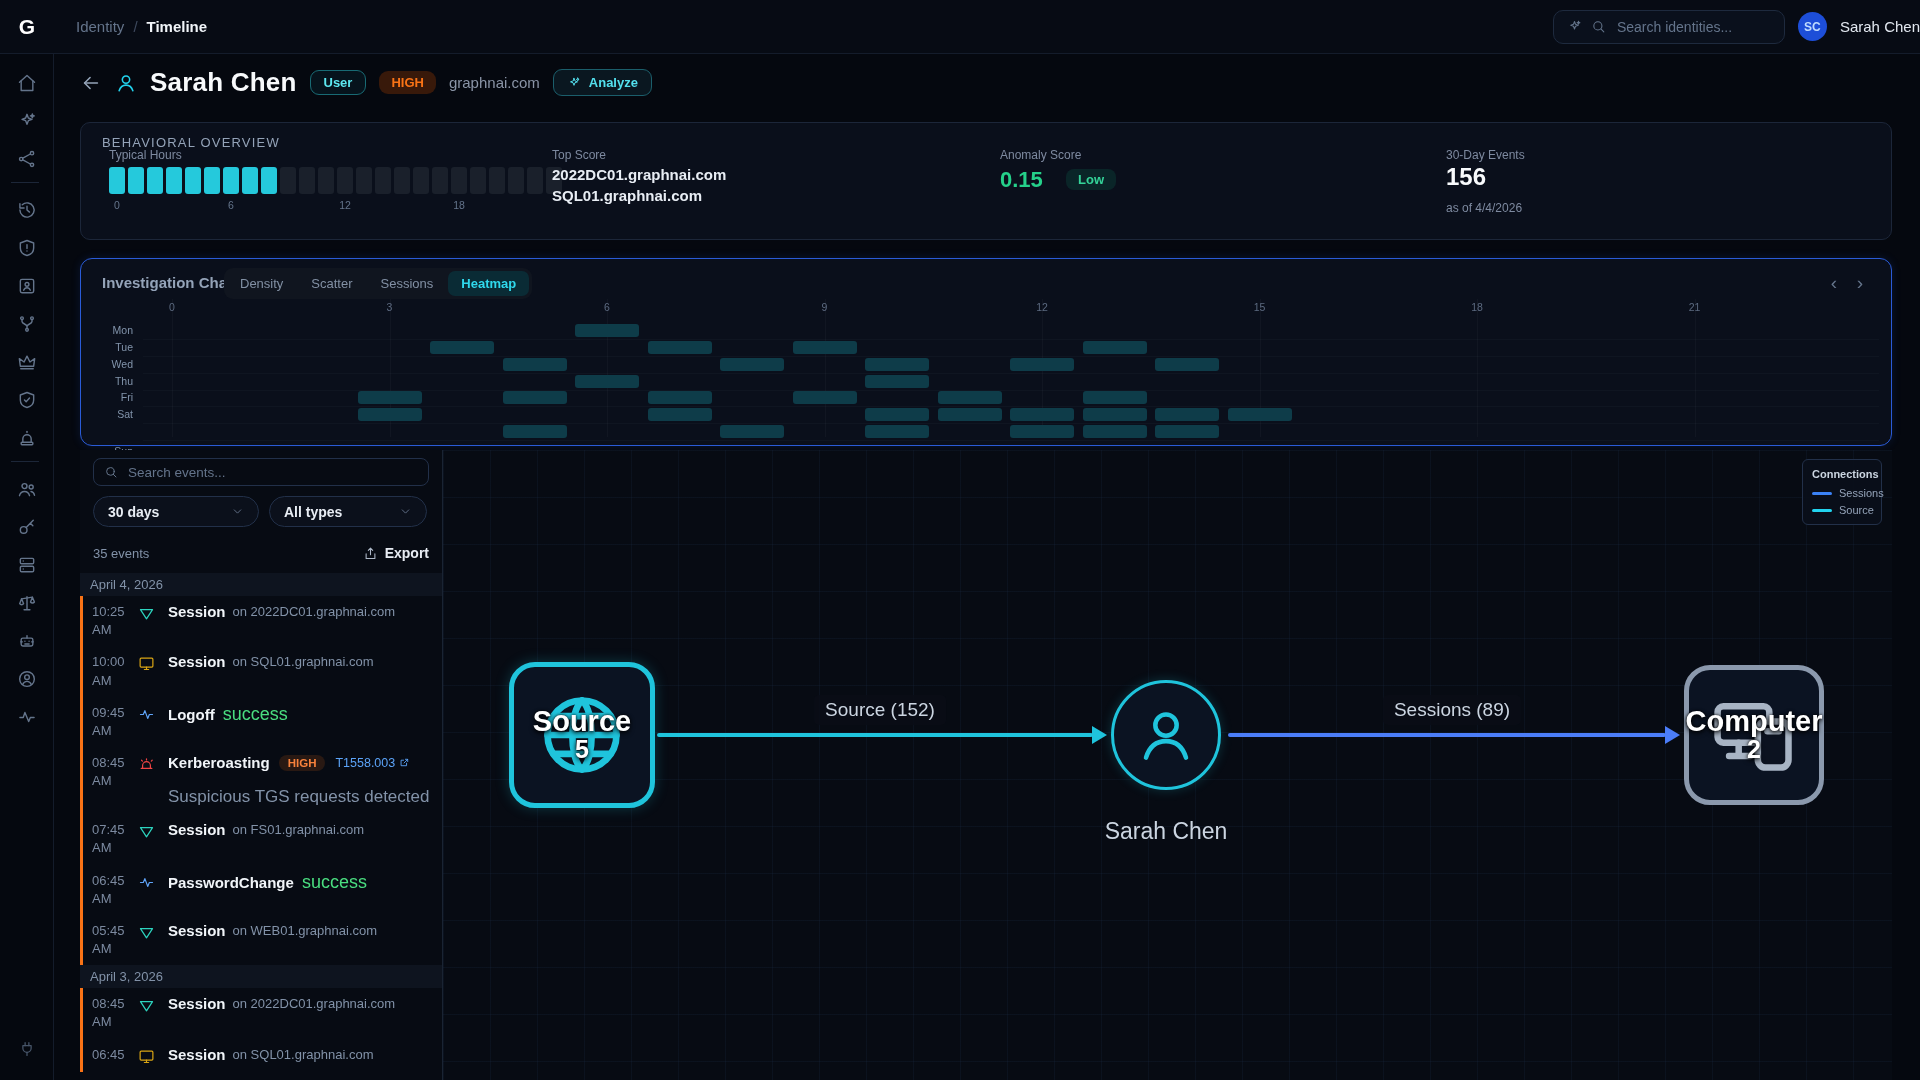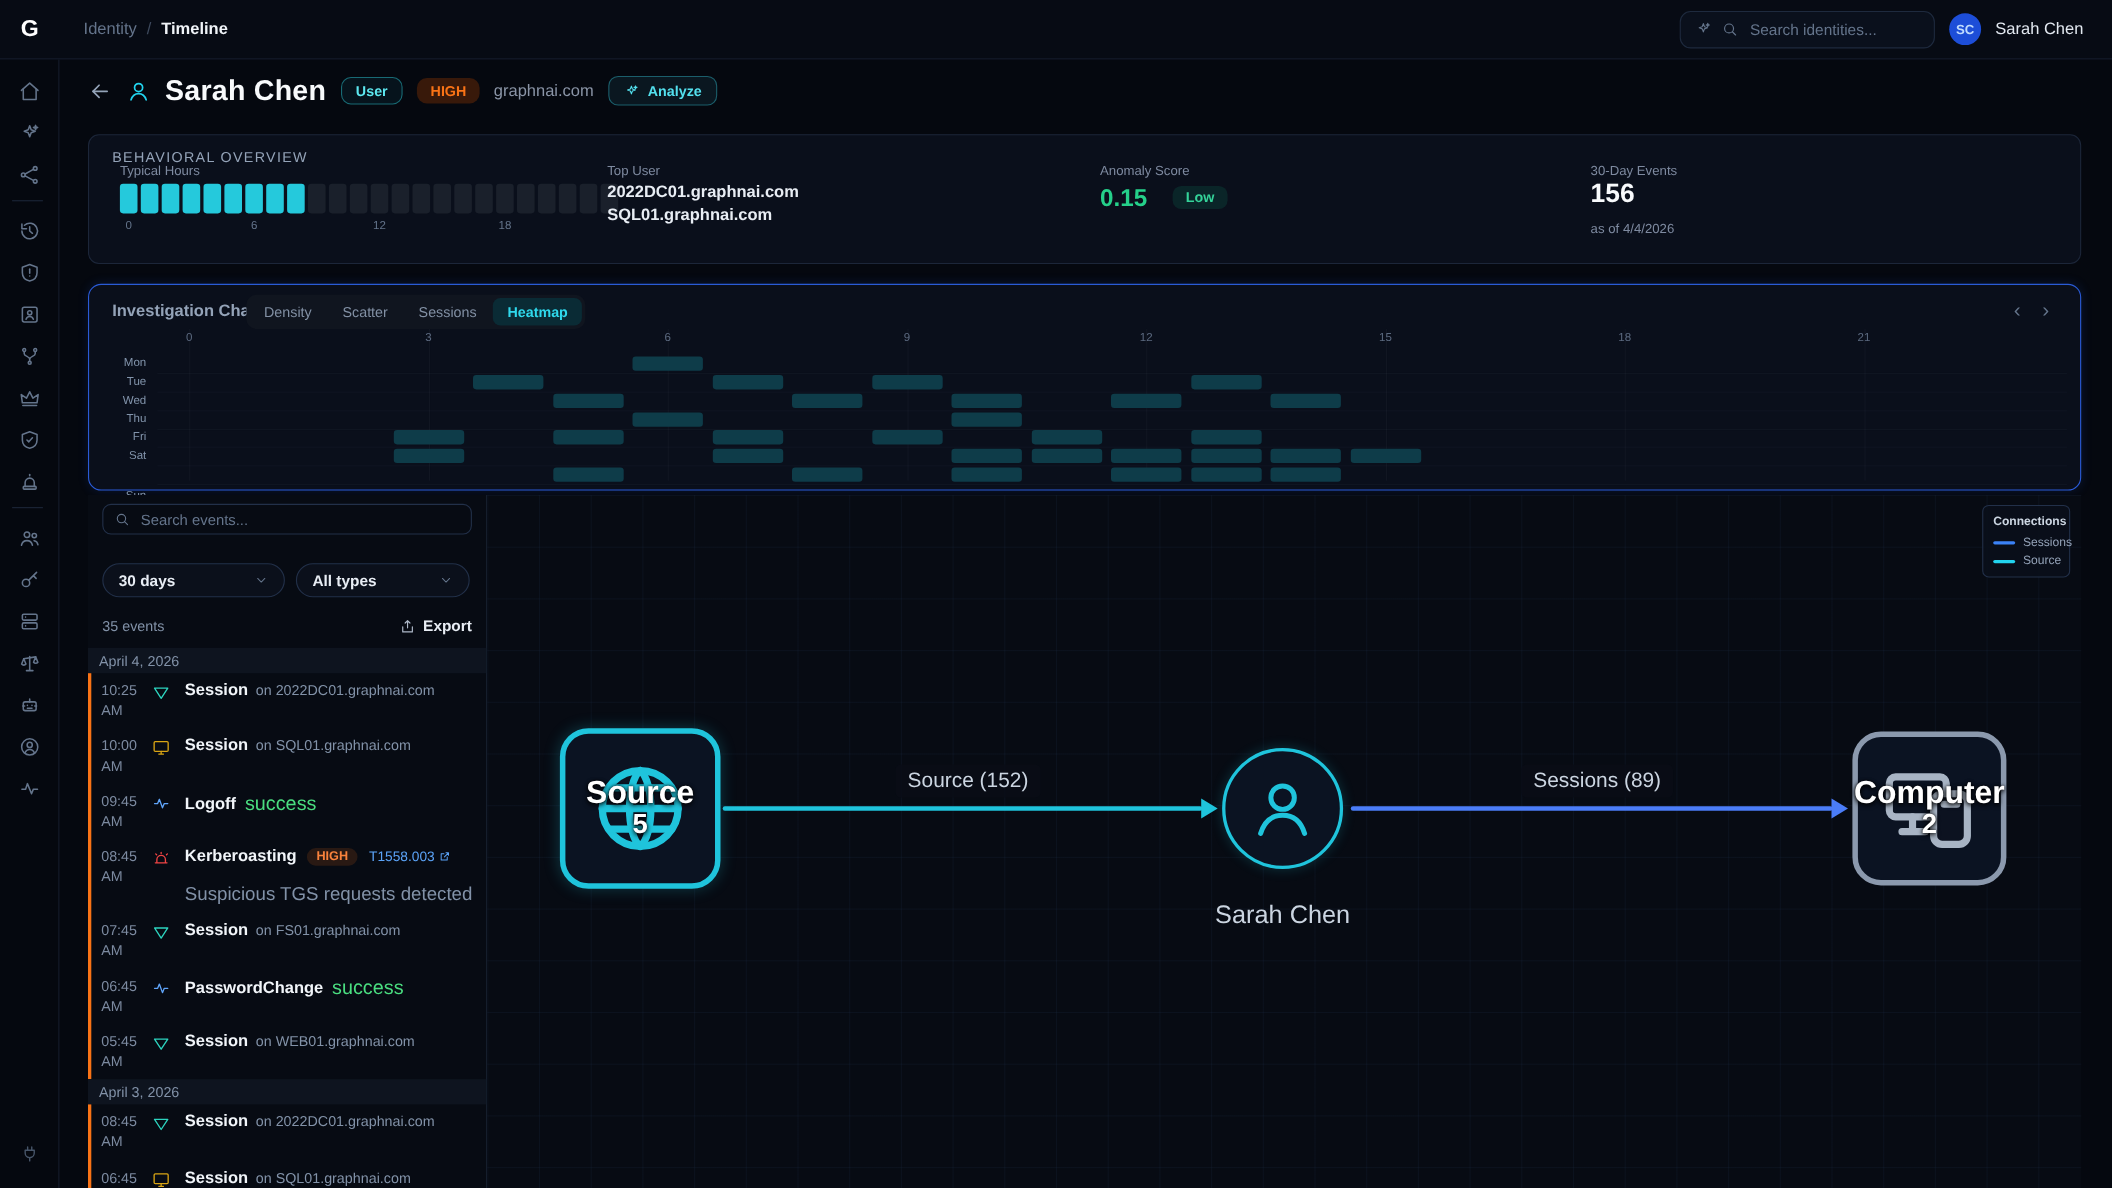--- a/index.html
+++ b/index.html
@@ -13,21 +13,21 @@
 
   
   .topbar { position:absolute; left:0; top:0; width:1920px; height:54px;
     background:#070b14; border-bottom:1px solid #141c2b; display:flex; align-items:center; z-index:6; }
   .logo-box { width:54px; display:flex; justify-content:center; }
   .logo { font-size:21px; font-weight:bold; color:#ffffff; }
   .breadcrumb { margin-left:22px; font-size:15px; display:flex; gap:9px; align-items:center; }
   .crumb-parent { color:#64748b; }
   .crumb-sep { color:#3e4a5e; }
   .crumb-current { color:#f1f5f9; font-weight:bold; }
-  .topbar-right { margin-left:auto; display:flex; align-items:center; gap:13px; padding-right:26px; }
+  .topbar-right { margin-left:auto; display:flex; align-items:center; gap:13px; }
   .search-box { display:flex; align-items:center; gap:9px; border:1px solid #1e2a3e; background:#0a101c;
     border-radius:10px; height:34px; padding:0 13px; width:232px; color:#64748b; }
   .search-box input { background:transparent; border:0; outline:none; color:#94a3b8; font-size:14px; width:150px;
     font-family:"Liberation Sans", sans-serif; }
   .search-box input::placeholder { color:#64748b; }
   .avatar { width:29px; height:29px; border-radius:50%; background:#1d4ed8; color:#bfdbfe;
     display:flex; align-items:center; justify-content:center; font-size:12px; font-weight:bold; }
   .user-name { font-size:15px; color:#e2e8f0; }
 
   
@@ -84,21 +84,21 @@
   .hm-hline { position:absolute; left:62px; right:12px; height:1px; background:rgba(148,163,184,.045); }
 
   
   .events-panel { position:absolute; left:26px; top:396px; width:363px; bottom:0;
     background:#070b13; border-right:1px solid #1a2433; }
   .ev-search { margin:8px 13px 0; display:flex; align-items:center; gap:8px; border:1px solid #223049;
     border-radius:8px; height:28px; padding:0 10px; color:#64748b; }
   .ev-search input { background:transparent; border:0; outline:none; color:#94a3b8; font-size:13.5px; width:270px;
     font-family:"Liberation Sans", sans-serif; }
   .ev-search input::placeholder { color:#64748b; }
-  .pill-row { margin:26px 13px 0; display:flex; gap:10px;align-items:flex-end; }
+  .pill-row { margin:10px 13px 0; display:flex; gap:10px;align-items:flex-end; }
   .pill { height:31px; border:1px solid #223049; background:#0b101b; border-radius:16px; display:flex;
     align-items:center; padding:0 14px; font-size:14px; font-weight:bold; color:#e8edf4; cursor:pointer; }
   .pill .chev { margin-left:auto; color:#64748b; display:flex; }
   .count-row { margin:18px 13px 0; display:flex; align-items:center; }
   .count-text { font-size:13px; color:#8292a8; }
   .export-btn { margin-left:auto; display:flex; align-items:center; gap:7px; color:#e8edf4;
     font-size:14px; font-weight:bold; cursor:pointer; }
   .export-btn svg { color:#aeb9c9; }
   .event-list { margin-top:12px; }
   .date-header { background:#0e141f; color:#8292a8; font-size:13px; padding:4px 10px; }
@@ -374,21 +374,21 @@
         <div class="tbar"></div>
         <div class="tbar"></div>
         <div class="tbar"></div>
       </div>
     <div class="th-ticks" id="th-ticks">
         <span class="th-tick" style="left: 8px;">0</span>
         <span class="th-tick" style="left: 122px;">6</span>
         <span class="th-tick" style="left: 236px;">12</span>
         <span class="th-tick" style="left: 350px;">18</span>
       </div>
-    <div class="bo-label" style="left:471px; top:25px;">Top User</div>
+    <div class="bo-label" style="left:471px; top:25px;">Top Score</div>
     <div class="host-line" style="top:43px;">2022DC01.graphnai.com</div>
     <div class="host-line" style="top:64px;">SQL01.graphnai.com</div>
     <div class="bo-label" style="left:919px; top:25px;">Anomaly Score</div>
     <div class="anomaly-value">0.15</div>
     <div class="badge-low">Low</div>
     <div class="bo-label" style="left:1365px; top:25px;">30-Day Events</div>
     <div class="events-value">156</div>
     <div class="events-asof">as of 4/4/2026</div>
   </div>
 

